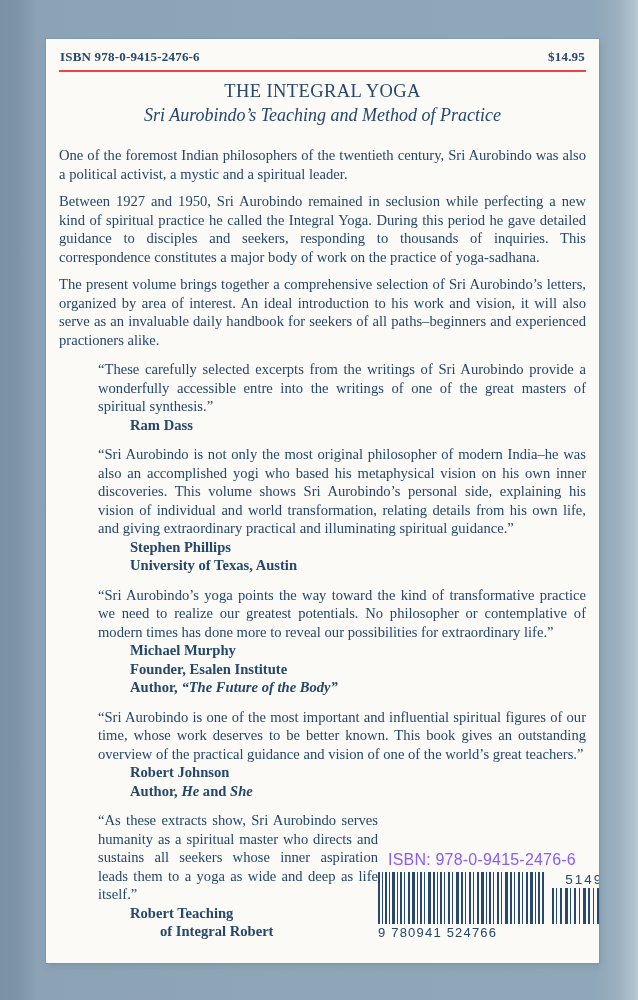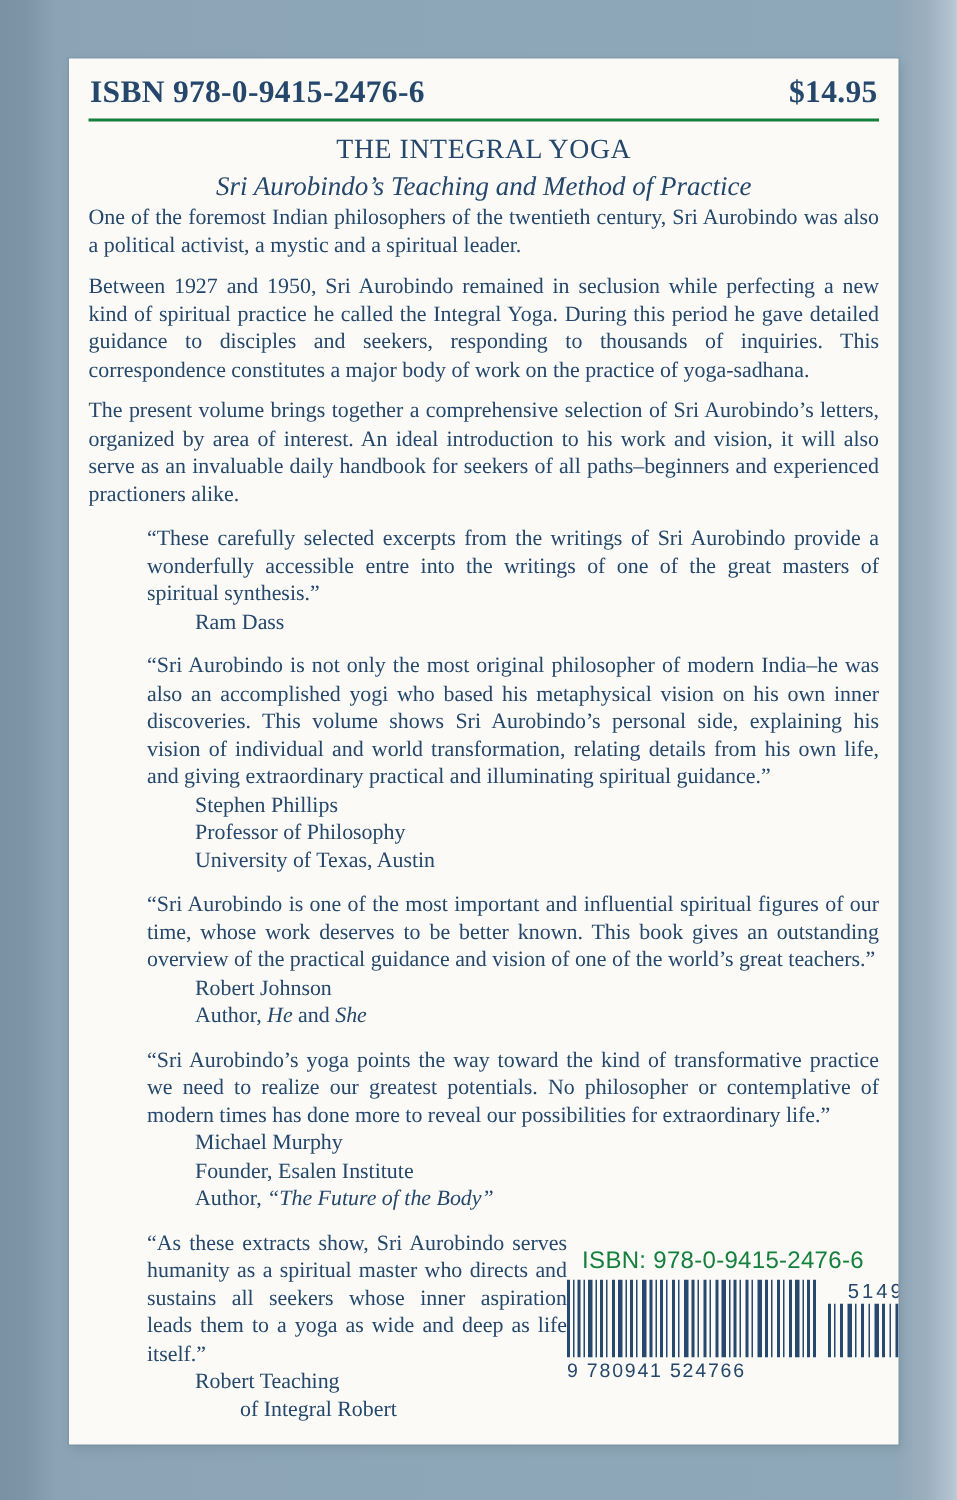--- a/index.html
+++ b/index.html
@@ -9,43 +9,43 @@
     background:linear-gradient(90deg,#7b92a4 0px,#7d94a6 16px,#8ba3b5 38px,#8ea7b8 300px,#8fa8b9 598px,#9cafbe 618px,#b2c3ce 634px,#bccbd5 638px);
   }
   .panel{
     position:absolute;left:46px;top:39px;width:553px;height:924px;
     background:#fbfaf6;box-sizing:border-box;padding:8px 13px;overflow:hidden;
     box-shadow:0 0 0 1px rgba(110,132,150,.28), 2px 3px 6px rgba(90,110,125,.25);
     color:#24476b;
   }
   .head-row{
     display:flex;justify-content:space-between;align-items:baseline;
-    font-weight:bold;font-size:21px;letter-spacing:.2px;
-    padding:2px 1px 5px 1px;border-bottom:2px solid #15803d;
+    font-weight:bold;font-size:13px;letter-spacing:.2px;
+    padding:2px 1px 5px 1px;border-bottom:2px solid #ef4444;
   }
   .title-block{text-align:center;margin-top:9px;}
   .title{font-size:18.5px;letter-spacing:.4px;}
   .subtitle{font-size:18px;font-style:italic;margin-top:3px;}
   .author{font-size:17px;margin-top:3px;}
   .bodytext,.qtext{
     margin:9px 0 0 0;text-align:justify;font-size:14.6px;line-height:18.5px;
   }
-  .first-par{margin-top:1px;}
+  .first-par{margin-top:20px;}
   .quote{margin-top:11px;margin-left:39px;}
-  .attr{margin:0 0 0 32px;font-size:14.6px;line-height:18.5px;}
+  .attr{margin:0 0 0 32px;font-size:14.6px;line-height:18.5px;font-weight:bold;}
   .attr-indent2{margin-left:62px;}
   .bottom-row{display:flex;margin-top:11px;}
   .q5col{width:330px;}
   .q5col .qtext{margin-top:0;}
   .barcode-block{
     width:208px;margin-left:auto;padding-top:12px;text-align:center;
   }
   .bc-isbn{
-    font-family:"Liberation Sans",sans-serif;font-size:16px;color:#15803d;
-    white-space:nowrap;letter-spacing:.2px;
+    font-family:"Liberation Sans",sans-serif;font-size:16px;color:#8b5cf6;
+    white-space:nowrap;letter-spacing:.2px;margin-top:28px;
   }
   .bc-row{display:flex;justify-content:flex-start;align-items:flex-start;margin-top:3px;}
   .bc-main{width:166px;}
   .bc-main svg{display:block;}
   .bc-digits{
     font-family:"Liberation Sans",sans-serif;font-size:13px;color:#24476b;
     letter-spacing:1.2px;text-align:left;margin-top:1px;white-space:nowrap;
   }
   .bc-addon{width:76px;margin-left:8px;}
   .bc-addon-num{
@@ -75,35 +75,34 @@
   <p class="bodytext">The present volume brings together a comprehensive selection of Sri Aurobindo’s letters, organized by area of interest. An ideal introduction to his work and vision, it will also serve as an invaluable daily handbook for seekers of all paths–beginners and experienced practioners alike.</p>
 
   <div class="quote">
     <p class="qtext">“These carefully selected excerpts from the writings of Sri Aurobindo provide a wonderfully accessible entre into the writings of one of the great masters of spiritual synthesis.”</p>
     <p class="attr">Ram Dass</p>
   </div>
 
   <div class="quote">
     <p class="qtext">“Sri Aurobindo is not only the most original philosopher of modern India–he was also an accomplished yogi who based his metaphysical vision on his own inner discoveries. This volume shows Sri Aurobindo’s personal side, explaining his vision of individual and world transformation, relating details from his own life, and giving extraordinary practical and illuminating spiritual guidance.”</p>
     <p class="attr">Stephen Phillips</p>
-    <p class="attr">Professor of Philosophy</p>
     <p class="attr">University of Texas, Austin</p>
-  </div>
-
-  <div class="quote">
-    <p class="qtext">“Sri Aurobindo is one of the most important and influential spiritual figures of our time, whose work deserves to be better known. This book gives an outstanding overview of the practical guidance and vision of one of the world’s great teachers.”</p>
-    <p class="attr">Robert Johnson</p>
-    <p class="attr"><span>Author, </span><i>He</i><span> and </span><i>She</i></p>
   </div>
 
   <div class="quote">
     <p class="qtext">“Sri Aurobindo’s yoga points the way toward the kind of transformative practice we need to realize our greatest potentials. No philosopher or contemplative of modern times has done more to reveal our possibilities for extraordinary life.”</p>
     <p class="attr">Michael Murphy</p>
     <p class="attr">Founder, Esalen Institute</p>
     <p class="attr"><span>Author, </span><i>“The Future of the Body”</i></p>
+  </div>
+
+  <div class="quote">
+    <p class="qtext">“Sri Aurobindo is one of the most important and influential spiritual figures of our time, whose work deserves to be better known. This book gives an outstanding overview of the practical guidance and vision of one of the world’s great teachers.”</p>
+    <p class="attr">Robert Johnson</p>
+    <p class="attr"><span>Author, </span><i>He</i><span> and </span><i>She</i></p>
   </div>
 
   <div class="bottom-row">
     <div class="q5col quote" style="margin-top:0">
       <p class="qtext">“As these extracts show, Sri Aurobindo serves humanity as a spiritual master who directs and sustains all seekers whose inner aspiration leads them to a yoga as wide and deep as life itself.”</p>
       <p class="attr">Robert Teaching</p>
       <p class="attr attr-indent2">of Integral Robert</p>
     </div>
 
     <div class="barcode-block">

